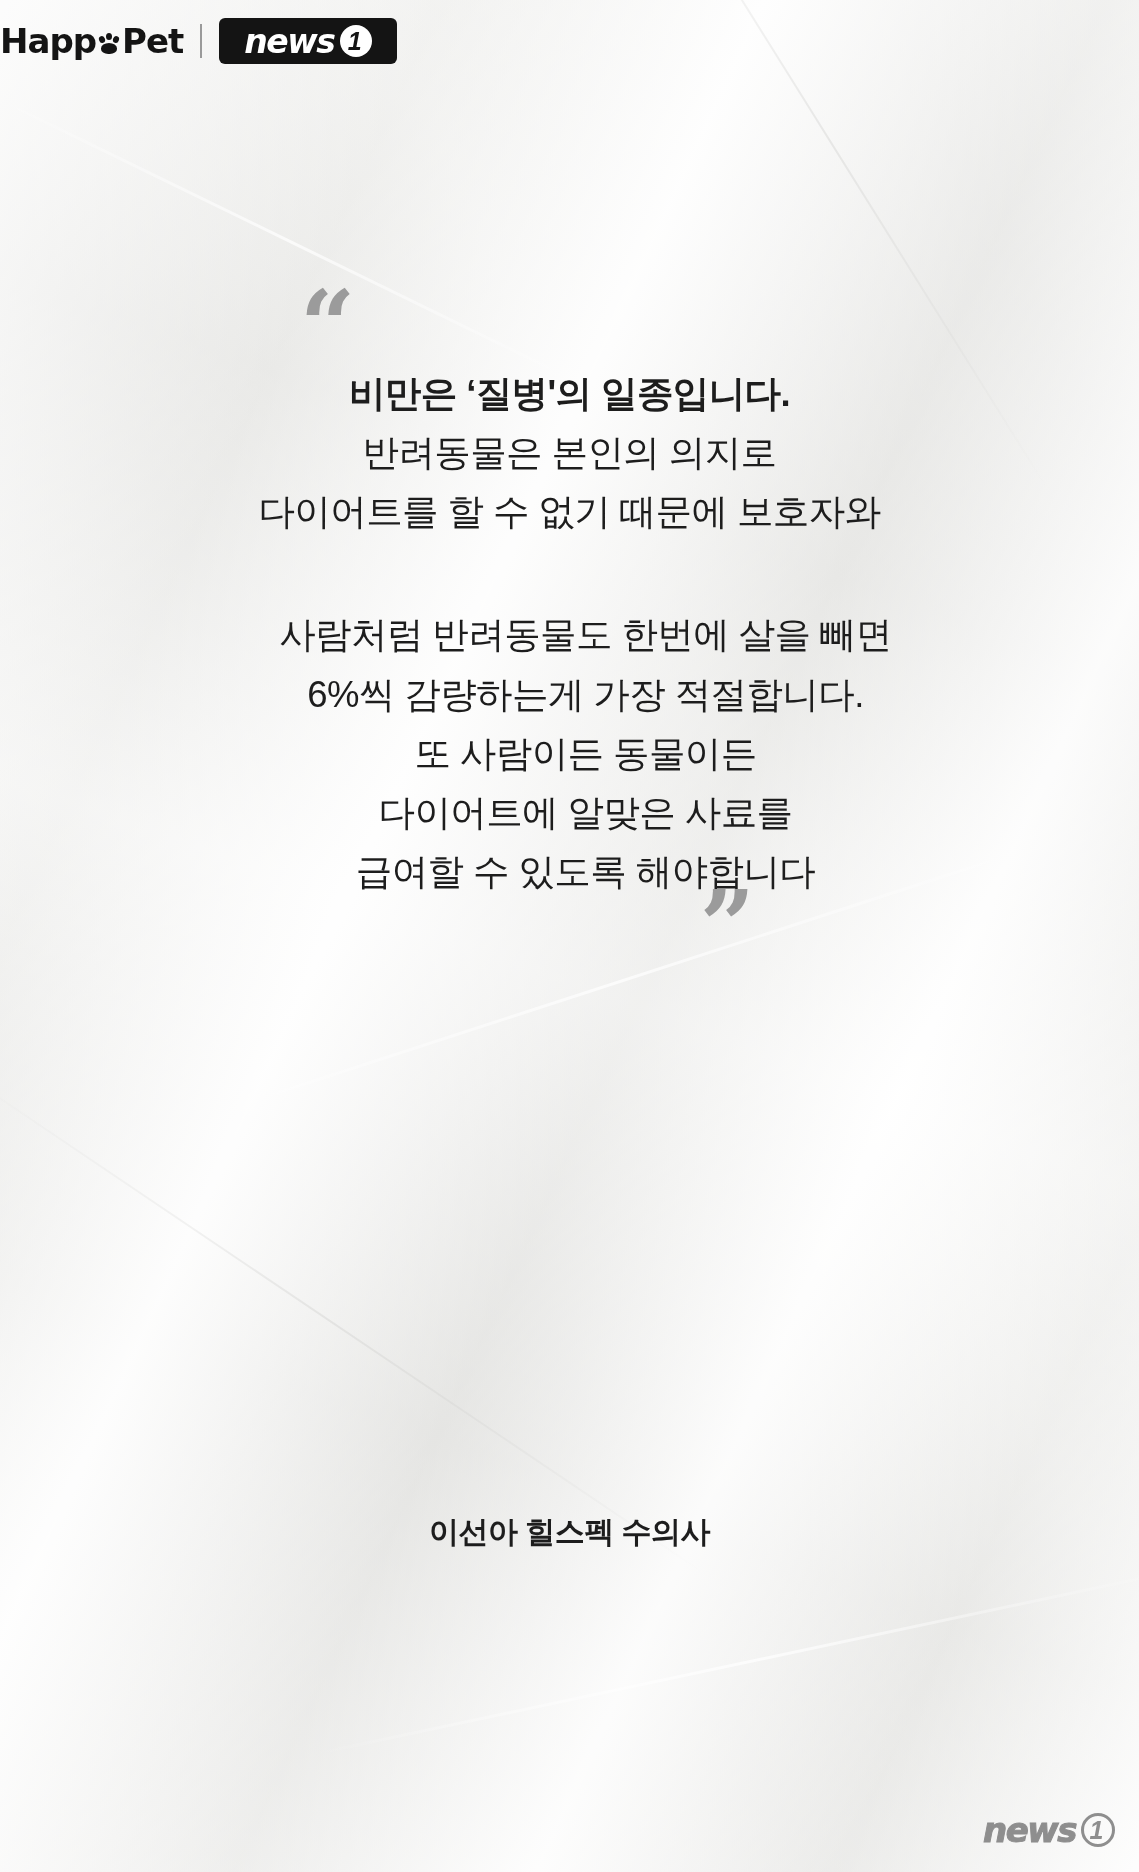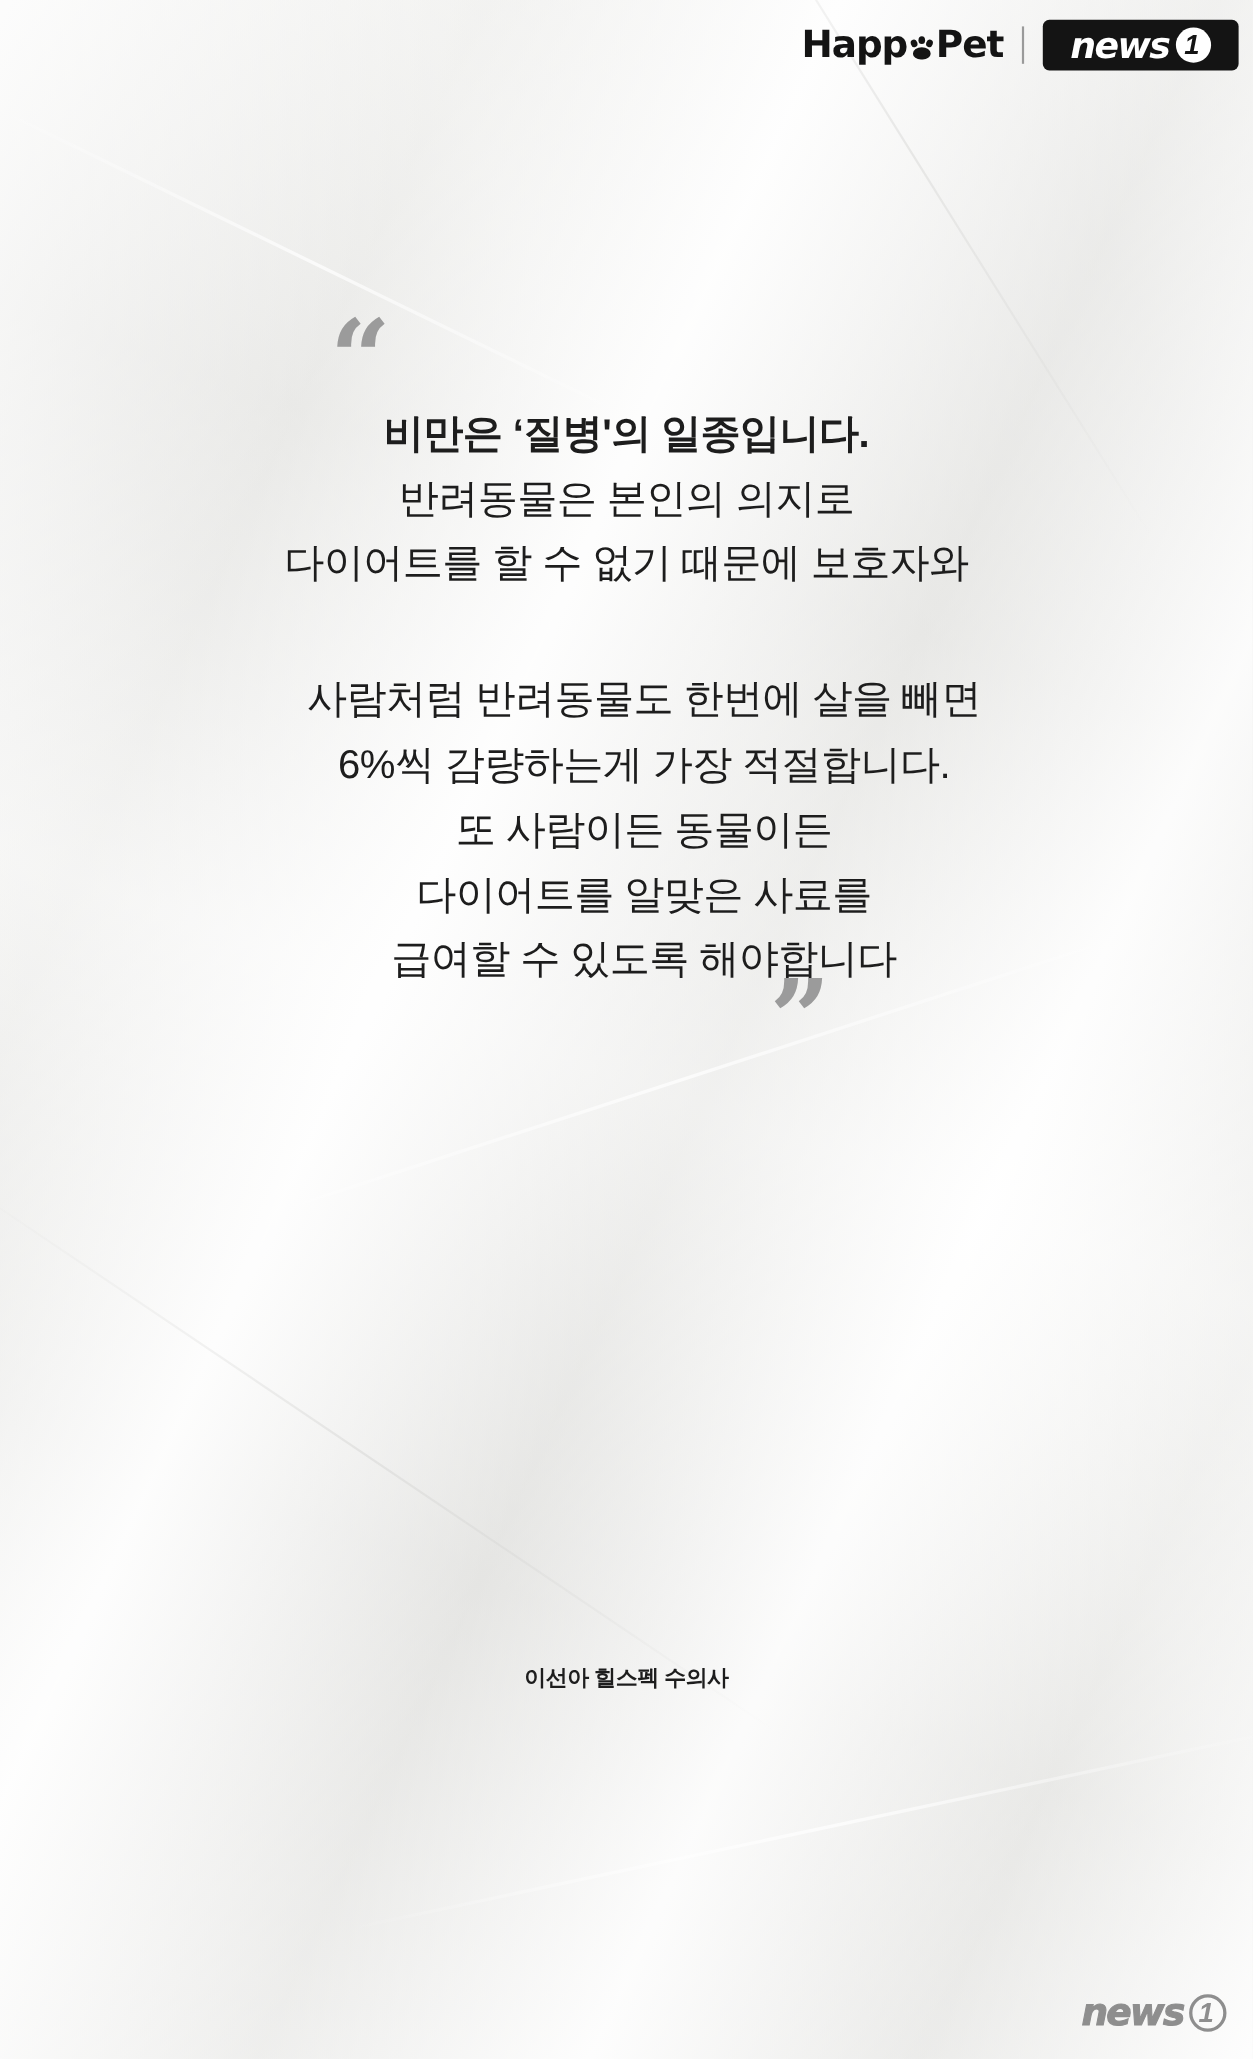--- a/index.html
+++ b/index.html
@@ -35,21 +35,21 @@
     background: linear-gradient(90deg, rgba(200,200,198,0) 0%, rgba(200,200,198,0.35) 50%, rgba(200,200,198,0) 100%);
   }
 
   
   .header {
     position: absolute;
     top: 0; left: 0; right: 0;
     height: 82px;
     display: flex;
     align-items: center;
-    justify-content: flex-end;
+    justify-content: flex-start;
     padding-right: 13px;
     box-sizing: border-box;
   }
   .brand-happy {
     font-size: 34px;
     font-weight: bold;
     letter-spacing: -1px;
     color: #141414;
     display: flex;
     align-items: center;
@@ -157,21 +157,21 @@
   .para-2 { margin-top: 64px; position: relative; margin-left: 32px; }
   .line { display: block; white-space: nowrap; }
   .line.bold { font-weight: bold; }
 
   .attribution {
     position: absolute;
     top: 1512px;
     left: 0;
     right: 0;
     text-align: center;
-    font-size: 20px;
+    font-size: 30px;
     font-weight: bold;
     letter-spacing: -0.5px;
     color: #1d1d1d;
   }
 
   
   .footer-logo {
     position: absolute;
     right: 24px;
     bottom: 22px;
@@ -240,21 +240,21 @@
   <div class="para para-1">
     <span class="line bold">비만은 ‘질병'의 일종입니다.</span>
     <span class="line">반려동물은 본인의 의지로</span>
     <span class="line">다이어트를 할 수 없기 때문에 보호자와</span>
   </div>
 
   <div class="para para-2">
     <span class="line">사람처럼 반려동물도 한번에 살을 빼면</span>
     <span class="line">6%씩 감량하는게 가장 적절합니다.</span>
     <span class="line">또 사람이든 동물이든</span>
-    <span class="line">다이어트를 알맞은 사료를</span>
+    <span class="line">다이어트에 알맞은 사료를</span>
     <span class="line">급여할 수 있도록 해야합니다</span>
     <span class="quote-mark close">”</span>
   </div>
 </div>
 
 <div class="attribution">이선아 힐스펙 수의사</div>
 
 <div class="footer-logo">
   <span class="footer-text">news</span>
   <span class="footer-badge">1</span>

